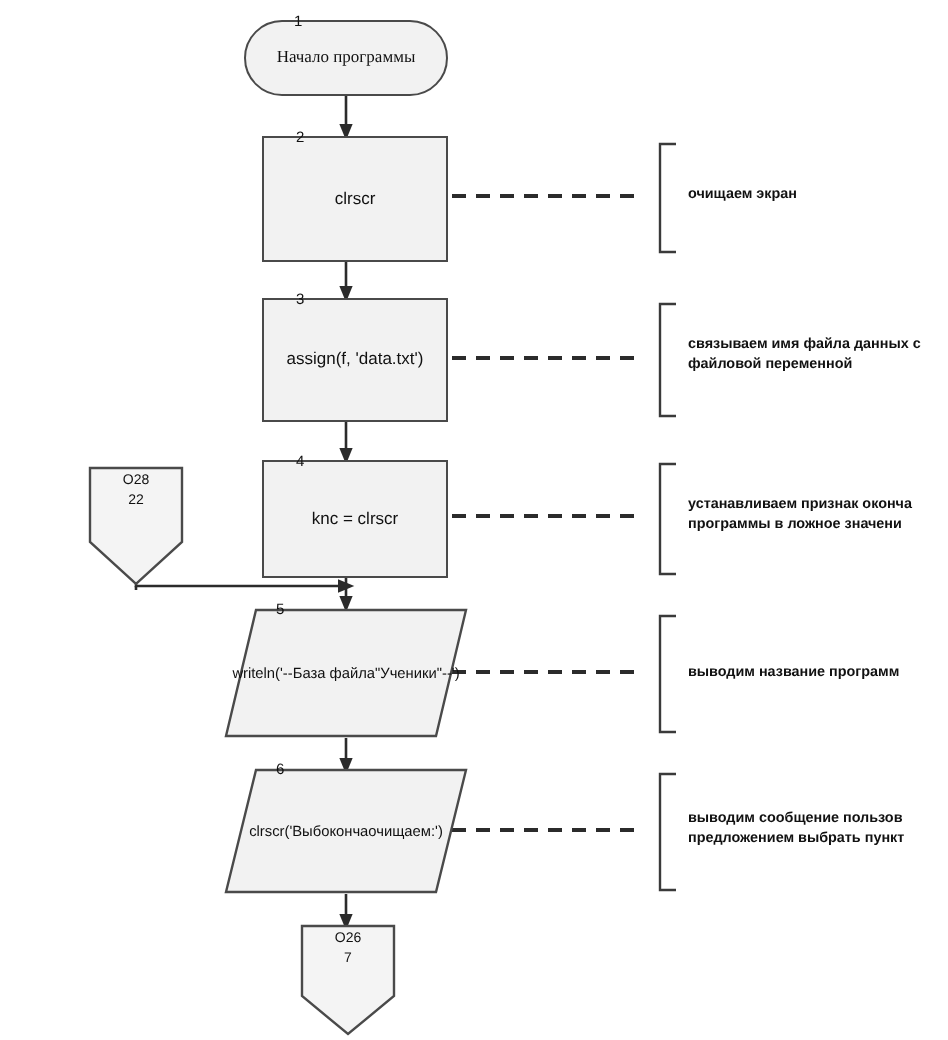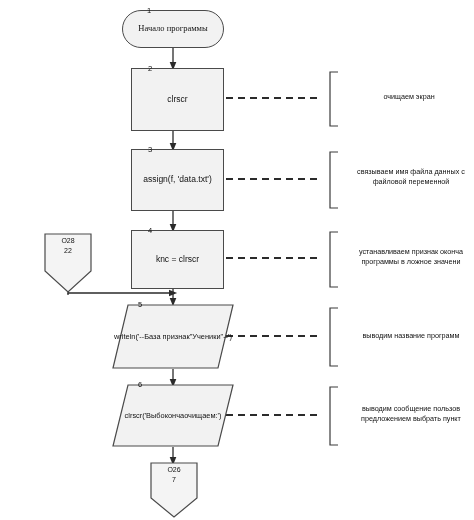--- a/index.html
+++ b/index.html
@@ -94,22 +94,22 @@
     background: transparent;
     padding: 0 1px;
     z-index: 5;
   }
   
   .annot {
     position: absolute;
     font-size: 7.2px;
     line-height: 1.45;
     color: #111111;
-    text-align: center;
     white-space: pre-line;
+    font-weight: bold;
   }
   .svg-layer {
     position: absolute;
     left: 0; top: 0;
     width: 474px;
     height: 520px;
     pointer-events: none;
   }
 </style>
 </head>
@@ -171,21 +171,21 @@
     <span>knc = clrscr</span>
   </div>
   <span class="num-tag" style="left:147px; top:226px;">4</span>
 
   <div class="io-wrap" style="left:112px; top:304px; width:122px; height:65px;">
     <svg class="io-shape" viewBox="0 0 122 65" preserveAspectRatio="none" xmlns="http://www.w3.org/2000/svg">
       <polygon points="16,1 121,1 106,64 1,64" fill="#f2f2f2" stroke="#4a4a4a" stroke-width="1.2"></polygon>
     </svg>
     <div class="io-text">
       <span>writeln('--</span>
-      <span>База признак</span>
+      <span>База файла</span>
       <span>"Ученики"--</span>
       <span>')</span>
     </div>
   </div>
   <span class="num-tag" style="left:137px; top:300px;">5</span>
 
   <div class="io-wrap" style="left:112px; top:384px; width:122px; height:63px;">
     <svg class="io-shape" viewBox="0 0 122 63" preserveAspectRatio="none" xmlns="http://www.w3.org/2000/svg">
       <polygon points="16,1 121,1 106,62 1,62" fill="#f2f2f2" stroke="#4a4a4a" stroke-width="1.2"></polygon>
     </svg>

